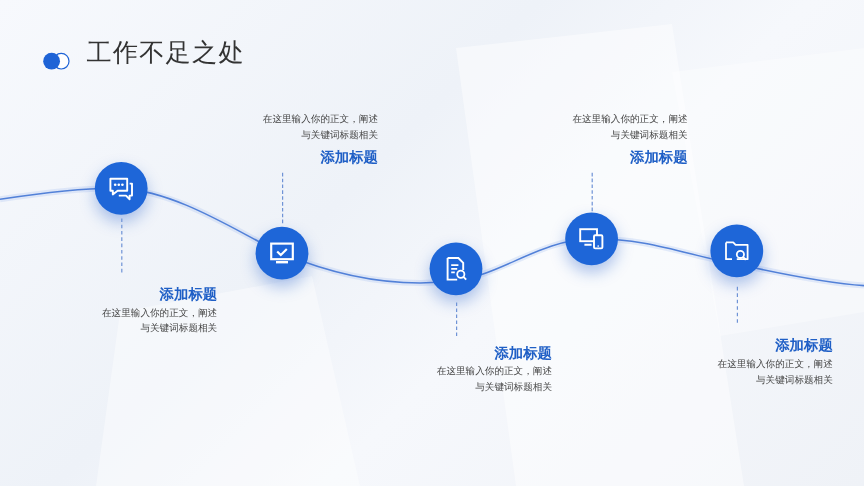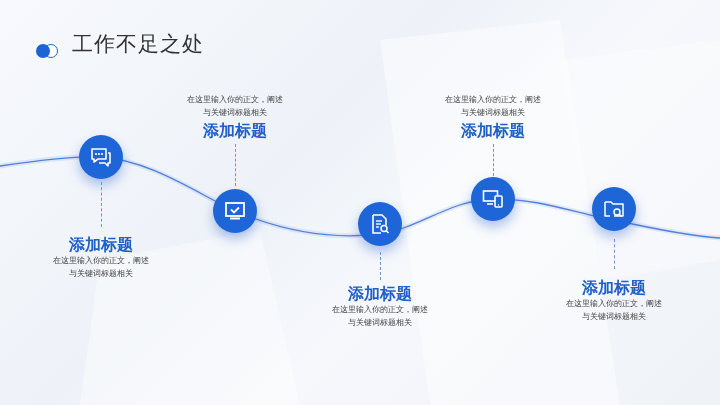--- a/index.html
+++ b/index.html
@@ -10,22 +10,22 @@
   .title-wrap { position:absolute; left:36px; top:30px; display:flex; align-items:flex-end; }
   .dots { position:relative; width:24px; height:14px; margin-right:12px; }
   .dot1 { position:absolute; left:0; top:0; width:14px; height:14px; border-radius:50%; background:#1e63d6; z-index:2; }
   .dot2 { position:absolute; left:8px; top:0; width:12px; height:12px; border-radius:50%; border:1px solid #1e63d6; background:#fff; }
   .title { font-size:21px; color:#333; letter-spacing:1px; }
   svg.curve { position:absolute; left:0; top:0; }
   .node { position:absolute; width:44px; height:44px; border-radius:50%; background:#1e66d8;
     box-shadow:0 6px 12px rgba(30,90,200,0.35); display:flex; align-items:center; justify-content:center; }
   .node svg { width:24px; height:24px; }
   .dash { position:absolute; width:0; border-left:1px dashed #6f93d6; }
-  .block { position:absolute; width:160px; text-align:center; }
-  .h { color:#1f5fc6; font-size:16px; font-weight:bold; line-height:18px; }
+  .block { position:absolute; width:160px; text-align:right; }
+  .h { color:#1f5fc6; font-size:12px; font-weight:bold; line-height:18px; }
   .p { color:#444; font-size:8px; line-height:13px; }
 </style>
 </head>
 <body>
 
 <svg class="bgdeco" width="720" height="405">
   <polygon points="380,40 560,20 620,405 430,405" fill="#ffffff" opacity="0.45"></polygon>
   <polygon points="100,260 260,230 300,405 80,405" fill="#ffffff" opacity="0.4"></polygon>
   <polygon points="560,60 720,40 720,260 600,280" fill="#ffffff" opacity="0.35"></polygon>
 </svg>

